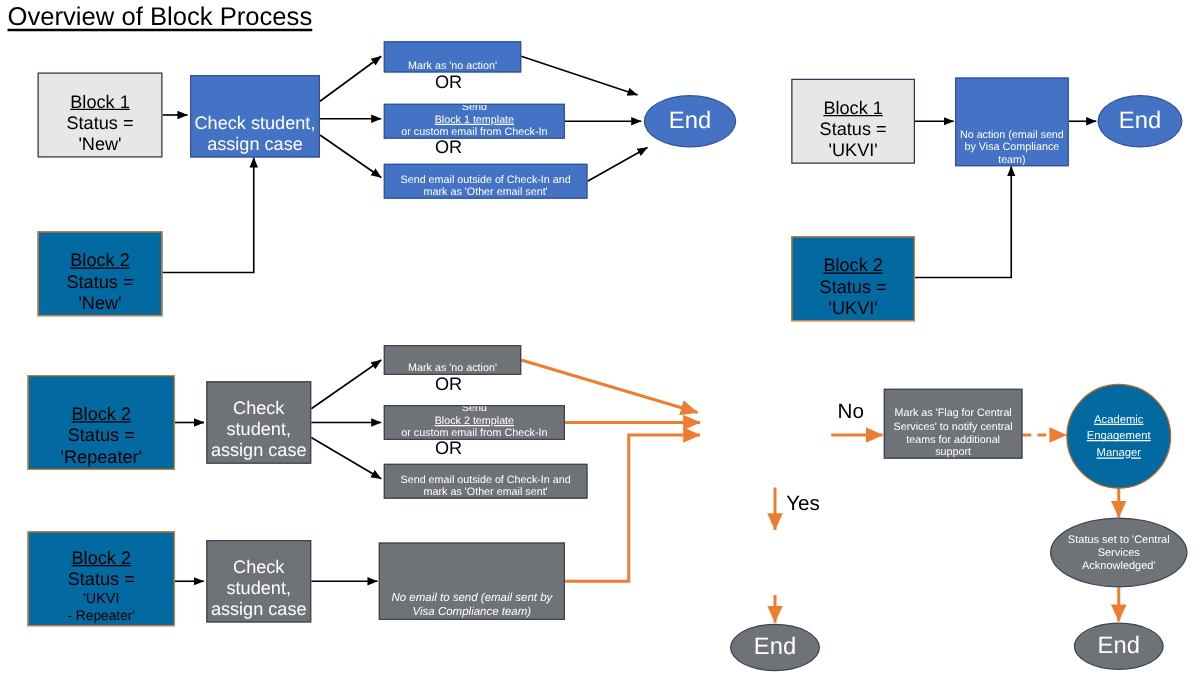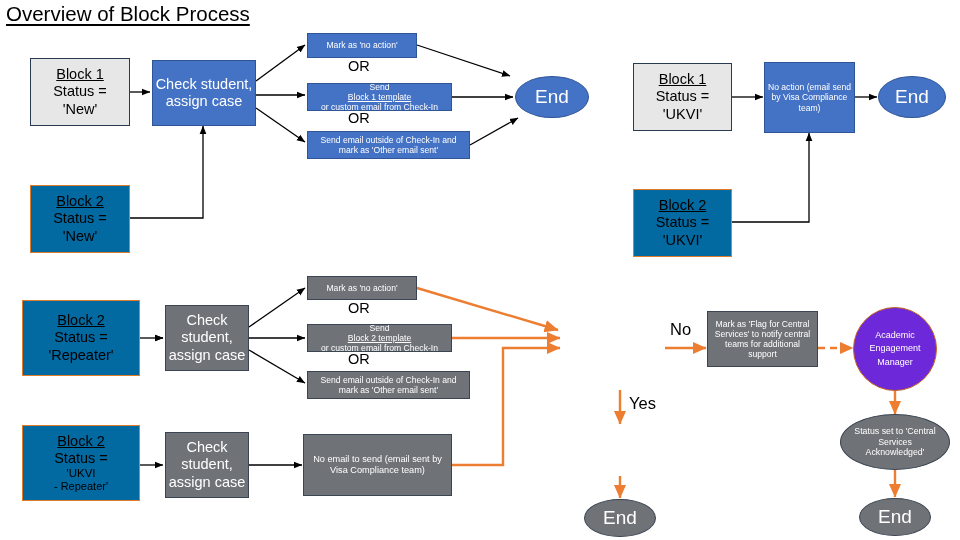--- a/index.html
+++ b/index.html
@@ -13,21 +13,21 @@
 
   svg.edges {
     position: absolute; left: 0; top: 0;
     width: 960px; height: 540px;
     pointer-events: none;
   }
 
   .node {
     position: absolute;
     display: flex;
-    align-items: center;
+    align-items: flex-end;
     justify-content: center;
     text-align: center;
     line-height: 1.18;
     overflow: hidden;
   }
   .node span { display: block; width: 100%; padding: 0 2px; }
 
   
   .n-grey-src {              
     background: #e8e7e7;
@@ -48,21 +48,21 @@
   }
   .n-blue-lg { font-size: 14.5px; }
   .n-blue-sm { font-size: 8.6px; }
   .n-grey {                  
     background: #6f7277;
     border: 1.2px solid #3a4452;
     color: #ffffff;
   }
   .n-grey-lg { font-size: 14.5px; }
   .n-grey-sm { font-size: 8.6px; }
-  .n-grey-md { font-size: 9.2px; }
+  .n-grey-md { font-size: 9.2px; font-style: italic; }
 
   .oval {
     border-radius: 50%;
     display: flex; align-items: center; justify-content: center;
     position: absolute;
     text-align: center;
   }
   .oval-blue {
     background: #4472c4; border: 1.4px solid #2f5597;
     color: #fff; font-size: 19px;
@@ -71,24 +71,25 @@
     background: #6f7277; border: 1.4px solid #3a4452;
     color: #fff; font-size: 19px;
   }
   .oval-grey-sm {
     background: #6f7277; border: 1.4px solid #3a4452;
     color: #fff; font-size: 8.8px; line-height: 1.25;
   }
   .circle-orange {
     position: absolute;
     border-radius: 50%;
-    background: #6d28d9; border: 1.4px solid #c4641f;
+    background: #0369a1; border: 1.4px solid #c4641f;
     color: #fff; font-size: 9px; line-height: 1.45;
     display: flex; align-items: center; justify-content: center;
     text-align: center;
+    text-decoration: underline;
   }
 
   .diamond {
     position: absolute;
     display: flex; align-items: center; justify-content: center;
   }
   .diamond .dshape {
     position: absolute; inset: 0;
     background: #6f7277;
     border: 1px solid #3a4452;

